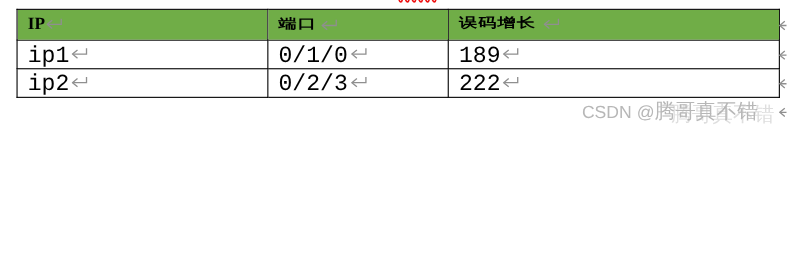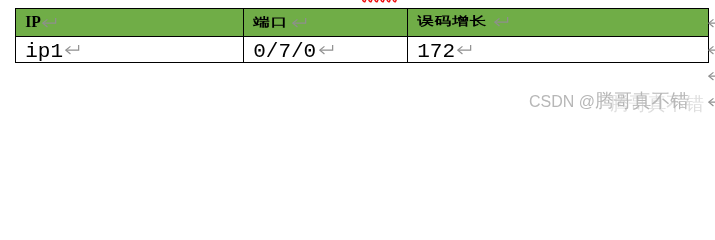--- a/index.html
+++ b/index.html
@@ -93,29 +93,55 @@
       <td>
             <div class="cell">
               <span>ip1</span>
               <svg class="ret" viewBox="0 0 15 11">
                 <use href="#retglyph"></use>
               </svg>
             </div>
           </td>
       <td>
             <div class="cell">
-              <span>0/7/0</span>
+              <span>0/1/0</span>
               <svg class="ret" viewBox="0 0 15 11">
                 <use href="#retglyph"></use>
               </svg>
             </div>
           </td>
       <td>
             <div class="cell">
-              <span>172</span>
+              <span>189</span>
+              <svg class="ret" viewBox="0 0 15 11">
+                <use href="#retglyph"></use>
+              </svg>
+            </div>
+          </td>
+    </tr>
+    <tr class="body">
+      <td>
+            <div class="cell">
+              <span>ip2</span>
+              <svg class="ret" viewBox="0 0 15 11">
+                <use href="#retglyph"></use>
+              </svg>
+            </div>
+          </td>
+      <td>
+            <div class="cell">
+              <span>0/2/3</span>
+              <svg class="ret" viewBox="0 0 15 11">
+                <use href="#retglyph"></use>
+              </svg>
+            </div>
+          </td>
+      <td>
+            <div class="cell">
+              <span>222</span>
               <svg class="ret" viewBox="0 0 15 11">
                 <use href="#retglyph"></use>
               </svg>
             </div>
           </td>
     </tr>
   </tbody>
     </table>
 
   <svg class="endmark" style="top:17px" viewBox="0 0 15 11">

